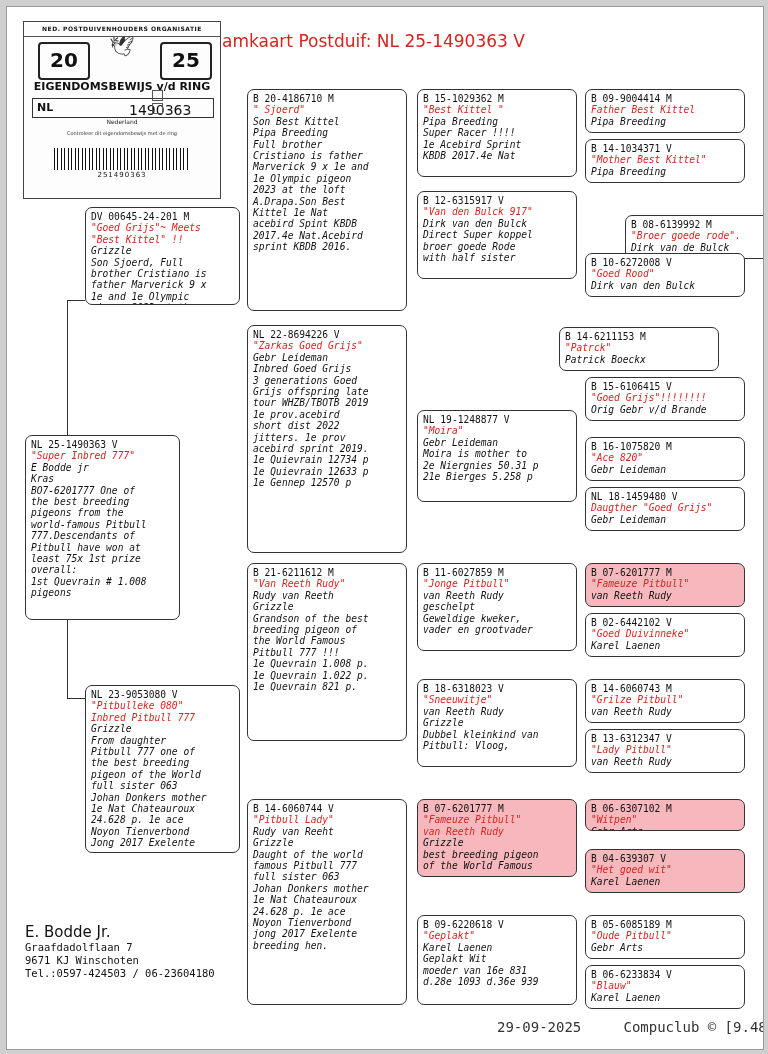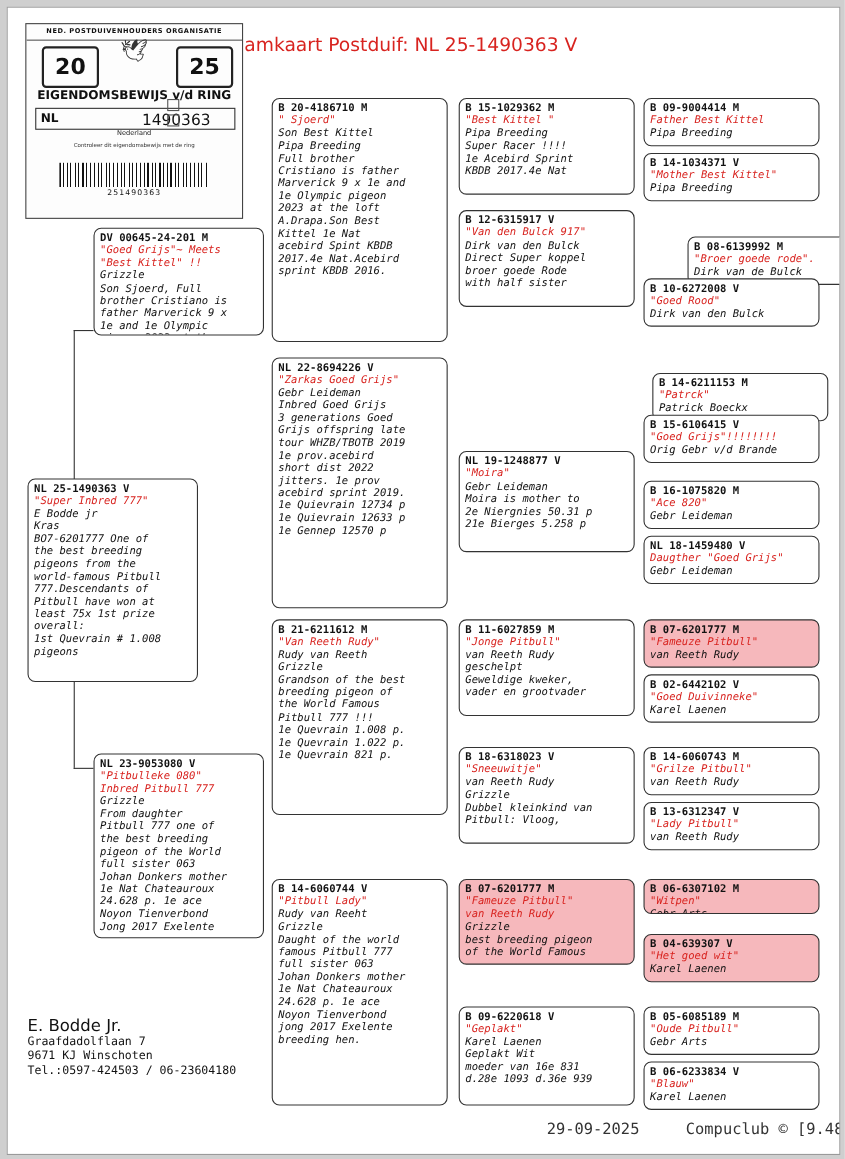--- a/index.html
+++ b/index.html
@@ -87,21 +87,21 @@
     border-radius:7px;
     background:#ffffff;
     padding:3px 5px;
     box-sizing:border-box;
     font-size:9.6px;
     line-height:11.4px;
     color:#111;
     overflow:hidden;
   }
   .box.pink{background:#f6b8bc;}
-  .ring{font-weight:bold;color:#111;letter-spacing:0px;white-space:nowrap;}
+  .ring{font-weight:normal;color:#111;letter-spacing:0px;white-space:nowrap;}
   .name{color:#d8231f;font-style:italic;white-space:nowrap;}
   .txt{color:#111;font-style:italic;}
   
   .ln{position:absolute;background:#333;}
   
   .owner{
     position:absolute;left:18px;top:916px;
     font-family:"DejaVu Sans Mono", monospace;
     color:#111;
   }
@@ -344,21 +344,21 @@
     <div class="name">"Broer goede rode".</div>
     <div class="txt" style="white-space:pre-line">Dirk van de Bulck</div>
   </div>
 
   <div class="box" style="left:578px;top:246px;width:160px;height:44px;">
     <div class="ring">B   10-6272008 V</div>
     <div class="name">"Goed Rood"</div>
     <div class="txt" style="white-space:pre-line">Dirk van den Bulck</div>
   </div>
 
-  <div class="box" style="left:586px;top:320px;width:160px;height:44px;margin-top:12px;">
+  <div class="box" style="left:552px;top:320px;width:160px;height:44px;">
     <div class="ring">B   14-6211153 M</div>
     <div class="name">"Patrck"</div>
     <div class="txt" style="white-space:pre-line">Patrick Boeckx</div>
   </div>
 
   <div class="box" style="left:578px;top:370px;width:160px;height:44px;">
     <div class="ring">B   15-6106415 V</div>
     <div class="name">"Goed Grijs"!!!!!!!!</div>
     <div class="txt" style="white-space:pre-line">Orig Gebr v/d Brande</div>
   </div>

